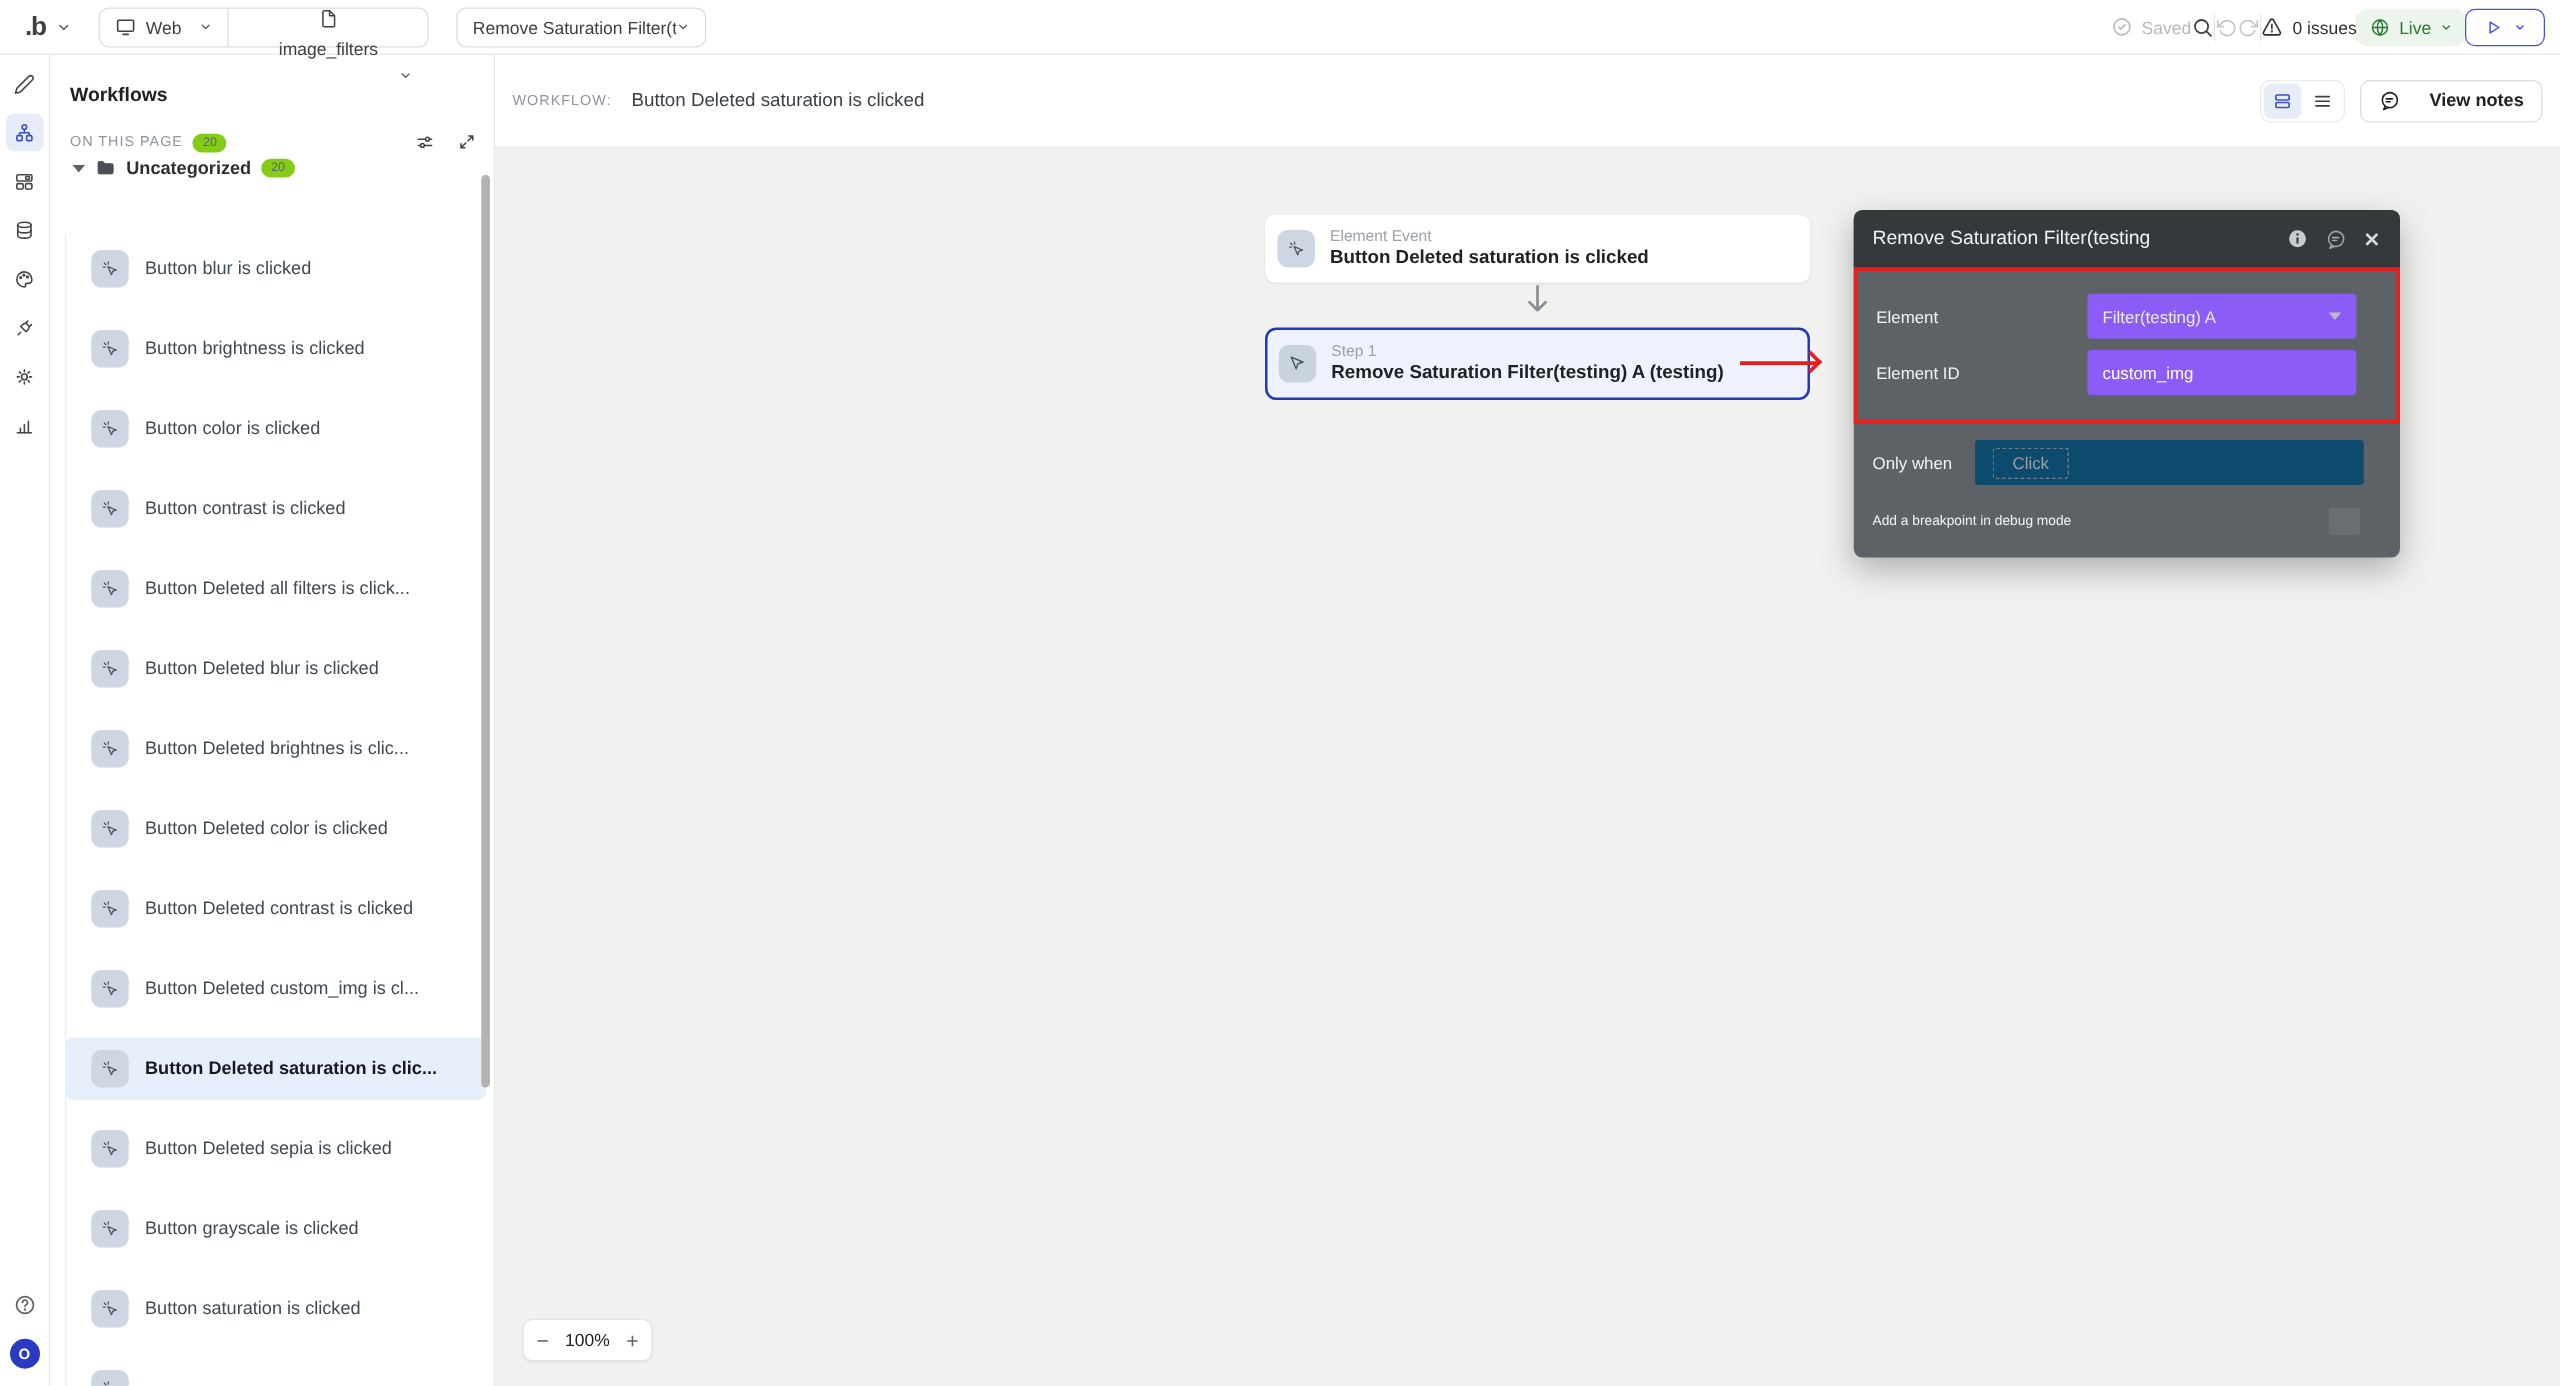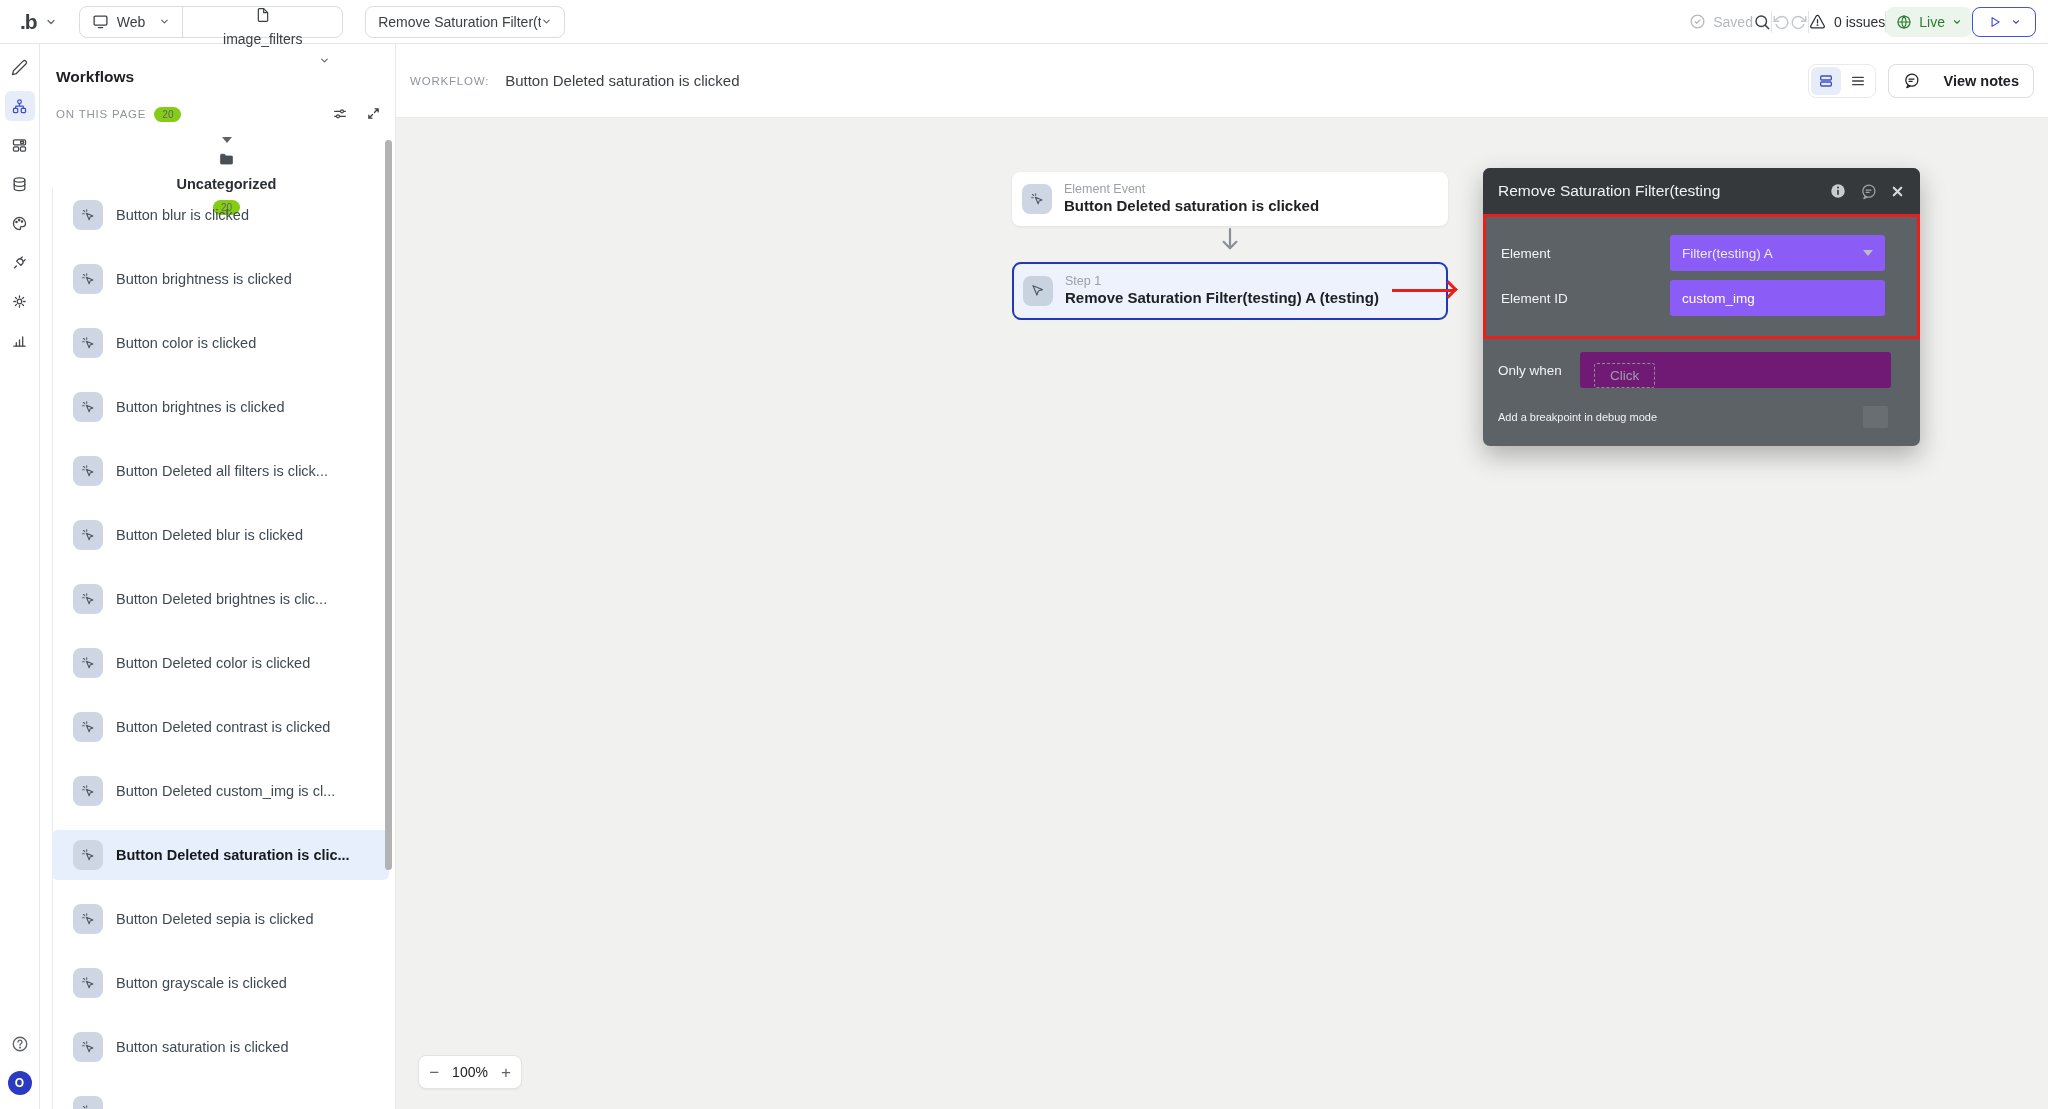--- a/index.html
+++ b/index.html
@@ -44,21 +44,21 @@
 
   
   .wpanel { position:absolute; top:44px; left:40px; bottom:0; width:356px; background:#fff;
     border-right:1px solid #e7e7e8; z-index:20; overflow:hidden; }
   .wpanel-title { padding:24px 0 0 16px; font-size:15.5px; font-weight:700; color:#202124; }
   .wpanel-sub { margin:20px 14px 0 16px; display:flex; align-items:center; gap:8px;
     font-size:11.5px; letter-spacing:.8px; color:#8f959b; }
   .badge { background:#84cc16; color:#5f6368; border-radius:10px; font-size:10px; letter-spacing:0;
     padding:2px 8px; font-weight:400; }
   .wpanel-sub .icons { margin-left:auto; display:flex; gap:18px; color:#3c4043; }
-  .folder-row { margin-top:15px; padding-left:18px; display:flex; align-items:center; gap:8px; cursor:pointer;flex-direction:column; }
+  .folder-row { margin-top:4px; padding-left:18px; display:flex; align-items:center; gap:8px; cursor:pointer; }
   .caret-down { width:0; height:0; border-left:5px solid transparent; border-right:5px solid transparent;
     border-top:6px solid #5f6368; }
   .folder-name { font-size:14.5px; font-weight:700; color:#2b2f33; }
   .wf-list { position:absolute; top:139px; left:0; right:0; bottom:0; overflow:hidden; }
   .guide { position:absolute; left:12px; top:4px; bottom:0; width:1px; background:#ebebeb; }
   .wf-item { position:relative; height:64px; display:flex; align-items:center; padding-left:33px; gap:13px; cursor:pointer; }
   .wf-item.selected::before { content:""; position:absolute; left:12px; right:6px; top:7px; bottom:7px;
     background:#e8effc; border-radius:6px; }
   .wf-ic { position:relative; width:30px; height:30px; border-radius:8px; background:#cdd6e2; color:#4b5563;
     display:flex; align-items:center; justify-content:center; flex:0 0 30px; }
@@ -108,22 +108,22 @@
   .prow { display:flex; align-items:center; margin:9px 0; }
   .plabel { flex:0 0 169px; font-size:13.5px; color:#f2f3f4; }
   .pctl { flex:1; height:36px; margin-right:32px; background:#8b5cf6; border-radius:3px;
     display:flex; align-items:center; padding:0 12px; font-size:13.5px; color:#e9ebed; cursor:pointer; }
   .pctl .dd-caret { margin-left:auto; width:0; height:0; border-left:5px solid transparent;
     border-right:5px solid transparent; border-top:6px solid #b9bdc0; }
   .pinput { color:#fff; cursor:text; }
   .lower-section { padding:13px 0 18px 15px; }
   .ow-row { display:flex; align-items:center; }
   .ow-label { flex:0 0 82px; font-size:13.5px; color:#f2f3f4; }
-  .ow-input { flex:1; height:36px; margin-right:29px; background:#701a75; border-radius:3px;
-    display:flex; align-items:flex-end; padding-left:14px; cursor:text; }
+  .ow-input { flex:1; height:36px; margin-right:29px; background:#0c4a6e; border-radius:3px;
+    display:flex; align-items:center; padding-left:14px; cursor:text; }
   .ow-chip { border:1px dashed #8a8f93; border-radius:3px; padding:4px 15px; font-size:13.5px; color:#9ba0a4; }
   .bp-row { display:flex; align-items:center; margin-top:18px; }
   .bp-label { font-size:11px; color:#f2f3f4; }
   .bp-check { margin-left:auto; margin-right:32px; width:25px; height:22px; background:#696e72; border-radius:2px; cursor:pointer; }
 </style>
 </head>
 <body>
 
 <div class="app">
 
@@ -394,21 +394,21 @@
       <span class="wf-label">Button color is clicked</span>
     </div>
 
     <div class="wf-item">
       <span class="wf-ic">
         <svg width="16" height="16" viewBox="0 0 24 24" fill="none" stroke="currentColor" stroke-width="1.6" stroke-linecap="round" stroke-linejoin="round">
               <path d="M9.5 9.5l4.3 9.7 1.4-4.3 4.3-1.4-10-4z"></path>
               <path d="M5.2 5.2l1.9 1.9M4 10h2.3M10 4v2.3"></path>
             </svg>
       </span>
-      <span class="wf-label">Button brightnes is clicked</span>
+      <span class="wf-label">Button contrast is clicked</span>
     </div>
 
     <div class="wf-item">
       <span class="wf-ic">
         <svg width="16" height="16" viewBox="0 0 24 24" fill="none" stroke="currentColor" stroke-width="1.6" stroke-linecap="round" stroke-linejoin="round">
               <path d="M9.5 9.5l4.3 9.7 1.4-4.3 4.3-1.4-10-4z"></path>
               <path d="M5.2 5.2l1.9 1.9M4 10h2.3M10 4v2.3"></path>
             </svg>
       </span>
       <span class="wf-label">Button Deleted all filters is click...</span>

